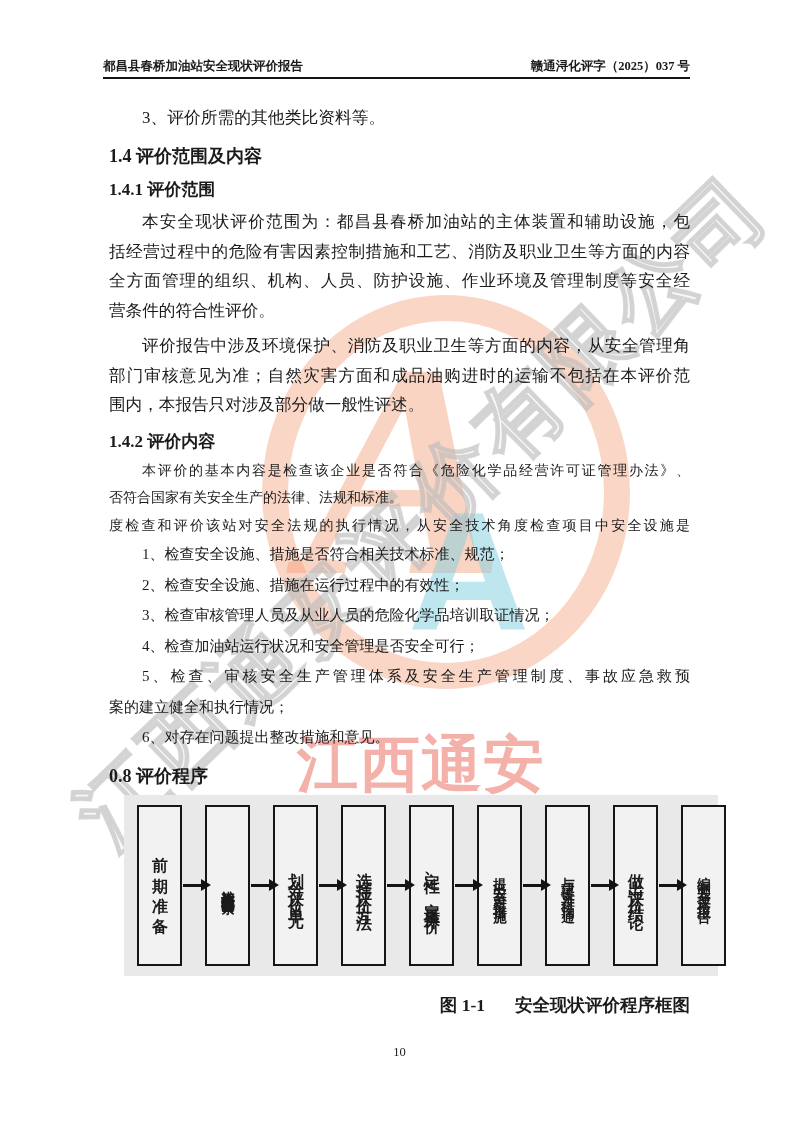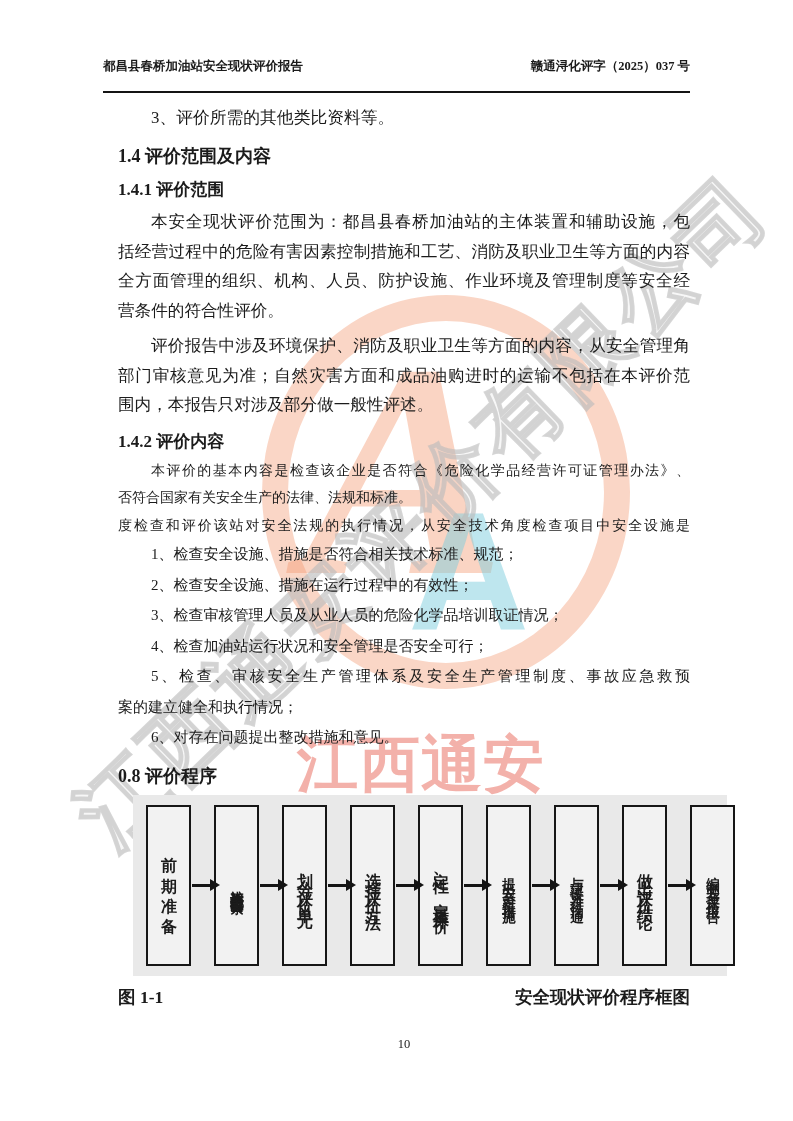--- a/index.html
+++ b/index.html
@@ -35,26 +35,26 @@
   .wm-seal {
     position:absolute; left:297px; top:728px; font-size:61px; line-height:1.2;
     font-weight:bold; letter-spacing:1px; color:rgba(226,70,52,0.42);
     font-family:"Liberation Sans","DejaVu Sans",sans-serif; white-space:nowrap;
   }
 
   
   .header {
     position:absolute; left:103px; right:103px; top:58px; z-index:1;
     display:flex; justify-content:space-between; align-items:flex-end;
-    border-bottom:2px solid #141414; padding-bottom:16px;
+    border-bottom:2px solid #141414; padding-bottom:2px;
     font-size:12.5px; font-weight:bold;
   }
 
   
-  .content { position:absolute; left:118px; right:103px; top:93px; z-index:1; }
+  .content { position:absolute; left:109px; right:103px; top:93px; z-index:1; }
   .lead-item { margin-top:10px; font-size:16.8px; line-height:30px; text-indent:33px; }
   .h-major { margin-top:11px; font-size:18px; font-weight:bold; line-height:24px; }
   .h-minor { margin-top:11px; font-size:17px; font-weight:bold; line-height:22px; }
   .para { margin-top:6px; font-size:16.6px; line-height:29.5px; }
   .para.tight { font-size:14px; line-height:27.5px; margin-top:4px; }
   .list { font-size:15px; line-height:30.5px; }
   .ln { white-space:nowrap; }
   .ln.j { white-space:normal; text-align:justify; text-align-last:justify; }
   .ln.first { text-indent:33px; }
 
@@ -69,22 +69,22 @@
     display:flex; align-items:center; justify-content:center;
     font-weight:bold; flex:0 0 auto;
   }
   .fc-arrow { flex:0 0 auto; width:21px; height:3px; background:#141414; position:relative; margin:0 1px; }
   .fc-arrow::after {
     content:""; position:absolute; right:-7px; top:-5px;
     border-left:10px solid #141414; border-top:6.5px solid transparent; border-bottom:6.5px solid transparent;
   }
 
   .figure-caption {
-    display:flex; justify-content:space-between; gap:24px;
-    margin-top:9px; font-size:17.5px; font-weight:bold;
+    display:flex; justify-content:flex-end; gap:30px;
+    margin-top:17px; font-size:17.5px; font-weight:bold;
   }
   .page-number { margin-top:28px; text-align:center; font-size:12.5px; }
 </style>
 </head>
 <body>
 
 <div class="page">
 
   <div class="watermark">
     <div class="wm-ring"></div>

